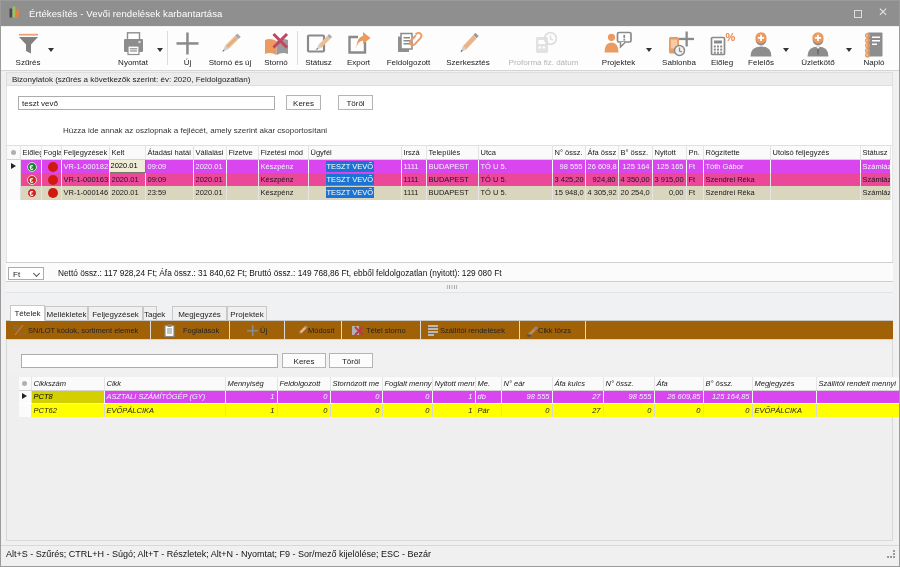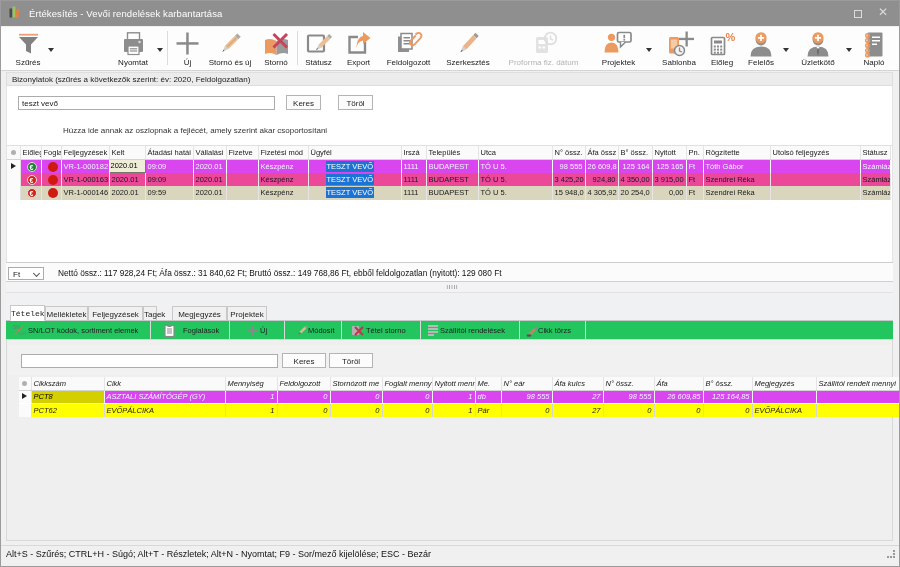--- a/index.html
+++ b/index.html
@@ -52,23 +52,23 @@
 .ftsel .chev { position:absolute; right:4px; top:3px; width:5px; height:5px; border-left:1px solid #555; border-bottom:1px solid #555; transform:rotate(-45deg); }
 .sumtxt { position:absolute; left:52px; top:5px; font-size:8.3px; color:#111; }
 .splitter { position:absolute; left:6px; top:282px; width:887px; height:11px; background:#f3f3f5; border-bottom:1px solid #e2e2e2; }
 .grip { position:absolute; left:440px; top:3px; }
 .grip i { display:block; width:12px; height:2px; background-image:radial-gradient(circle, #9a9a9a 0.7px, transparent 0.8px); background-size:2.4px 2px; margin-bottom:0; }
 
 .tabzone { position:absolute; left:6px; top:293px; width:887px; height:28px; background:#f0f1f2; }
 .tabs { position:absolute; left:6px; top:305px; width:887px; height:16px; }
 .tabs .base { position:absolute; left:0; bottom:0; width:100%; height:1px; background:#c8c8c8; }
 .tab { position:absolute; top:1px; height:15px; background:#f0f0f0; border:1px solid #c8c8c8; font-size:8px; text-align:center; padding-top:3px; color:#222; }
-.tab.active { top:0; height:16px; background:#fff; border-bottom:1px solid #fff; z-index:2;font-family:Liberation Mono, monospace; }
-
-.toolbar2 { position:absolute; left:6px; top:321px; width:887px; height:19px; background:#22c55e; border-bottom:1px solid #d4d4d4; }
+.tab.active { top:0; height:16px; background:#fff; border-bottom:1px solid #fff; z-index:2; }
+
+.toolbar2 { position:absolute; left:6px; top:321px; width:887px; height:19px; background:#a16207; border-bottom:1px solid #d4d4d4; }
 .t2btn { position:absolute; top:0; height:18px; border-right:1px solid #dadada; font-size:7.5px; color:#222; white-space:nowrap; }
 .t2btn .tx { position:absolute; top:5px; }
 .t2btn svg { position:absolute; }
 
 .panel2 { position:absolute; left:6px; top:340px; width:887px; height:201px; background:#efefef; border:1px solid #d9d9d9; border-top:none; }
 .p2filter { position:absolute; left:1px; top:5px; width:884px; height:30px; background:#f1f1f2; }
 
 .statusbar { position:absolute; left:1px; top:545px; width:898px; height:16px; background:#f0f0f0; border-top:1px solid #d8d8d8; font-size:9px; padding:3px 0 0 5px; color:#111; }
 .resizegrip { position:absolute; right:3px; top:4px; width:9px; height:9px; }
 </style>
@@ -386,21 +386,21 @@
         <tr class="rowb">
           <td class="ind"></td>
           <td>
             <div class="circ" style="background:#d02318;border:1px solid #e0e0e0">€</div>
           </td>
           <td>
             <div class="circ" style="background:#d01a10"></div>
           </td>
           <td>VR-1-000146</td>
           <td>2020.01</td>
-          <td>09:59</td>
+          <td>23:59</td>
           <td>2020.01</td>
           <td></td>
           <td>Készpénz</td>
           <td style="padding-left:17px"><span class="chip">TESZT VEVŐ</span></td>
           <td>1111</td>
           <td>BUDAPEST</td>
           <td>TÓ U 5.</td>
           <td class="r">15 948,0</td>
           <td class="r">4 305,92</td>
           <td class="r">20 254,0</td>

